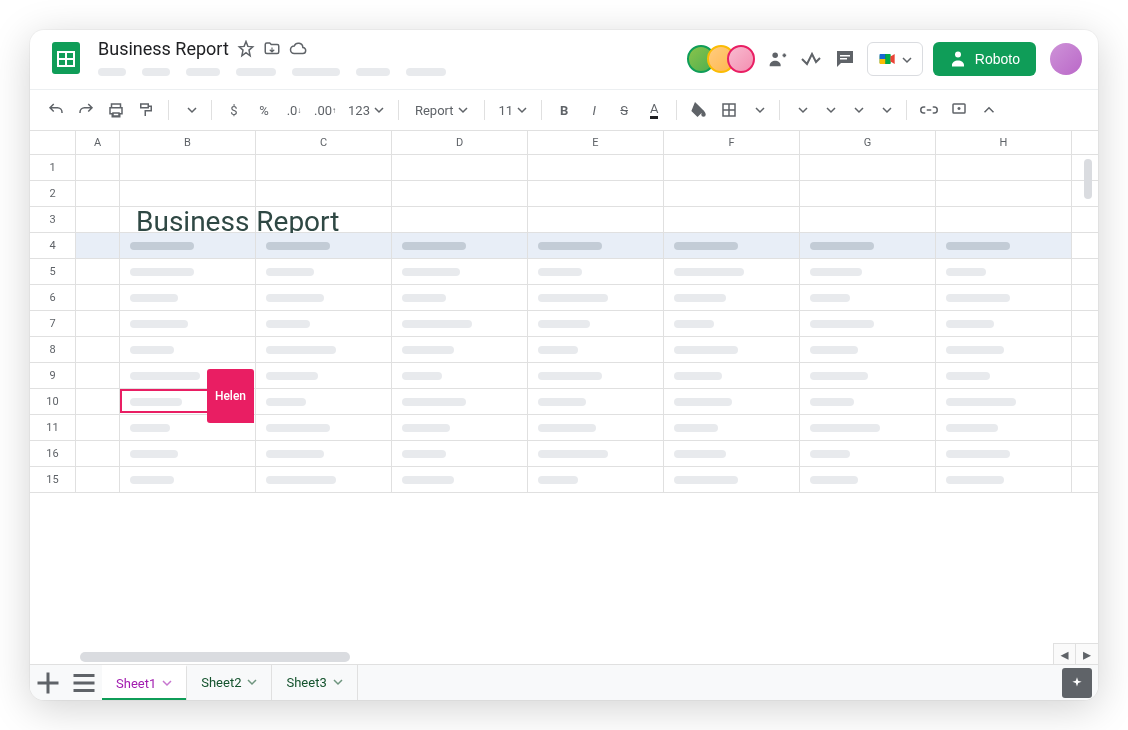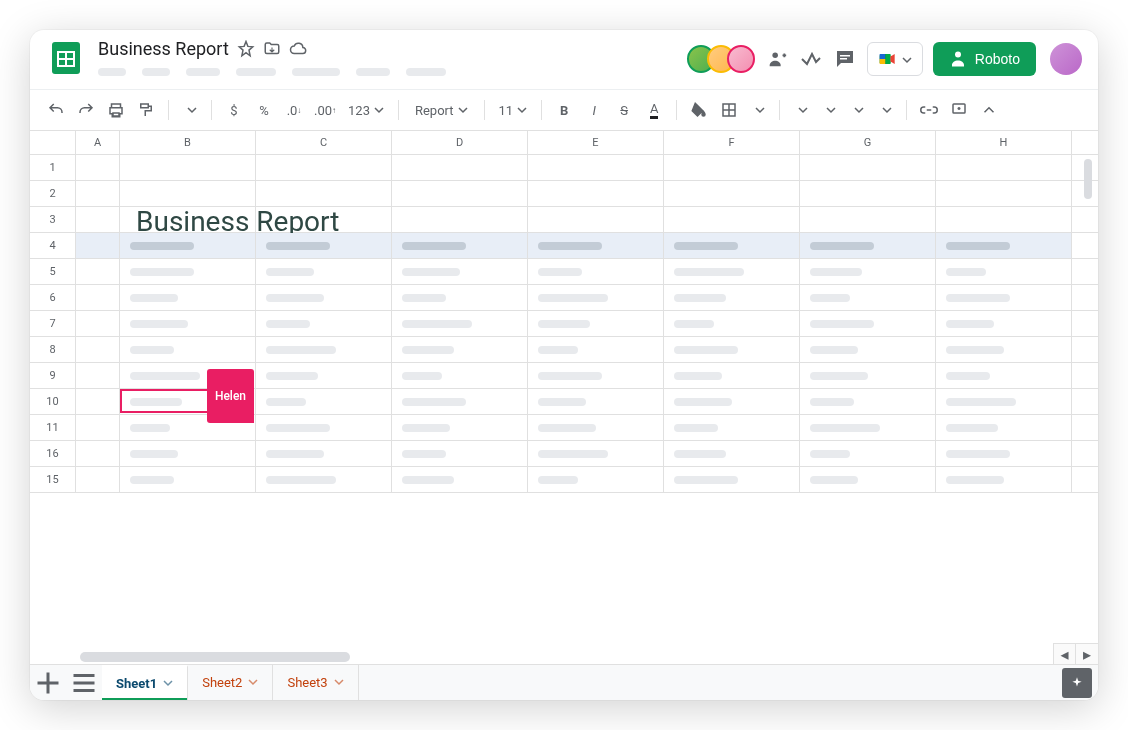--- a/index.html
+++ b/index.html
@@ -72,22 +72,22 @@
 
 .scroll-thumb{position:absolute;bottom:2px;left:50px;height:10px;width:270px;background:#dadce0;border-radius:5px}
 .side-scroll{position:absolute;right:6px;top:28px;width:8px;height:40px;background:#dadce0;border-radius:4px}
 .scroll-nav{position:absolute;bottom:0;right:0;display:flex;gap:0;border-left:1px solid #e0e0e0;border-top:1px solid #e0e0e0;background:#fafafa}
 .scroll-nav div{width:22px;height:20px;display:flex;align-items:center;justify-content:center;color:#5f6368;border-right:1px solid #e0e0e0}
 .scroll-nav div:last-child{border:none}
 
 
 .tabs{display:flex;align-items:center;height:36px;border-top:1px solid #e0e0e0;background:#f8f9fa}
 .tabs .tbtn2{width:36px;height:36px;display:flex;align-items:center;justify-content:center;color:#5f6368}
-.tab{display:flex;align-items:center;gap:6px;padding:0 14px;height:100%;font-size:13px;color:#c2410c;border-right:1px solid #e0e0e0}
-.tab.active{color:#0c4a6e;font-weight:700;background:#fff;border-top:2px solid transparent;box-shadow:inset 0 -2px 0 #0f9d58}
+.tab{display:flex;align-items:center;gap:6px;padding:0 14px;height:100%;font-size:13px;color:#14532d;border-right:1px solid #e0e0e0}
+.tab.active{color:#a21caf;font-weight:400;background:#fff;border-top:2px solid transparent;box-shadow:inset 0 -2px 0 #0f9d58}
 .tab .chev{color:inherit;opacity:.6}
 .explore{margin-left:auto;width:30px;height:30px;margin-right:6px;background:#5f6368;border-radius:3px;display:flex;align-items:center;justify-content:center}
 .explore svg{fill:#fff;width:14px;height:14px}
 
 .chev svg{width:10px;height:10px}
 </style>
 </head>
 <body>
 
 <div class="app">

